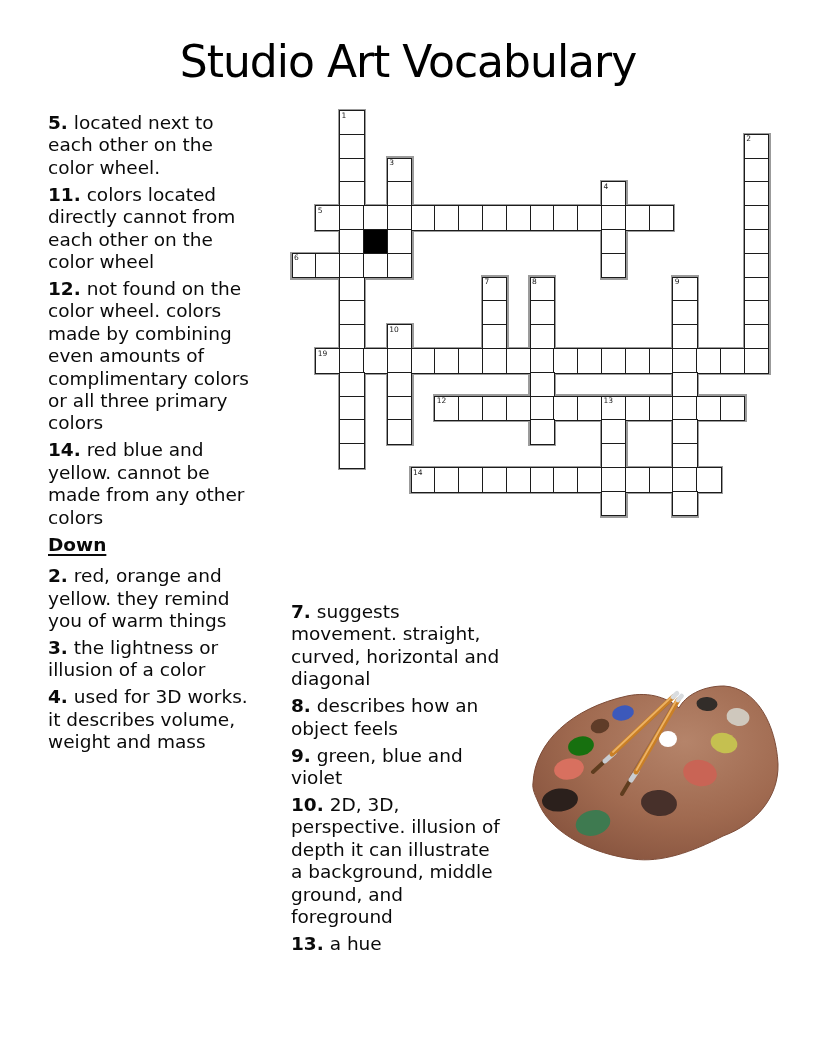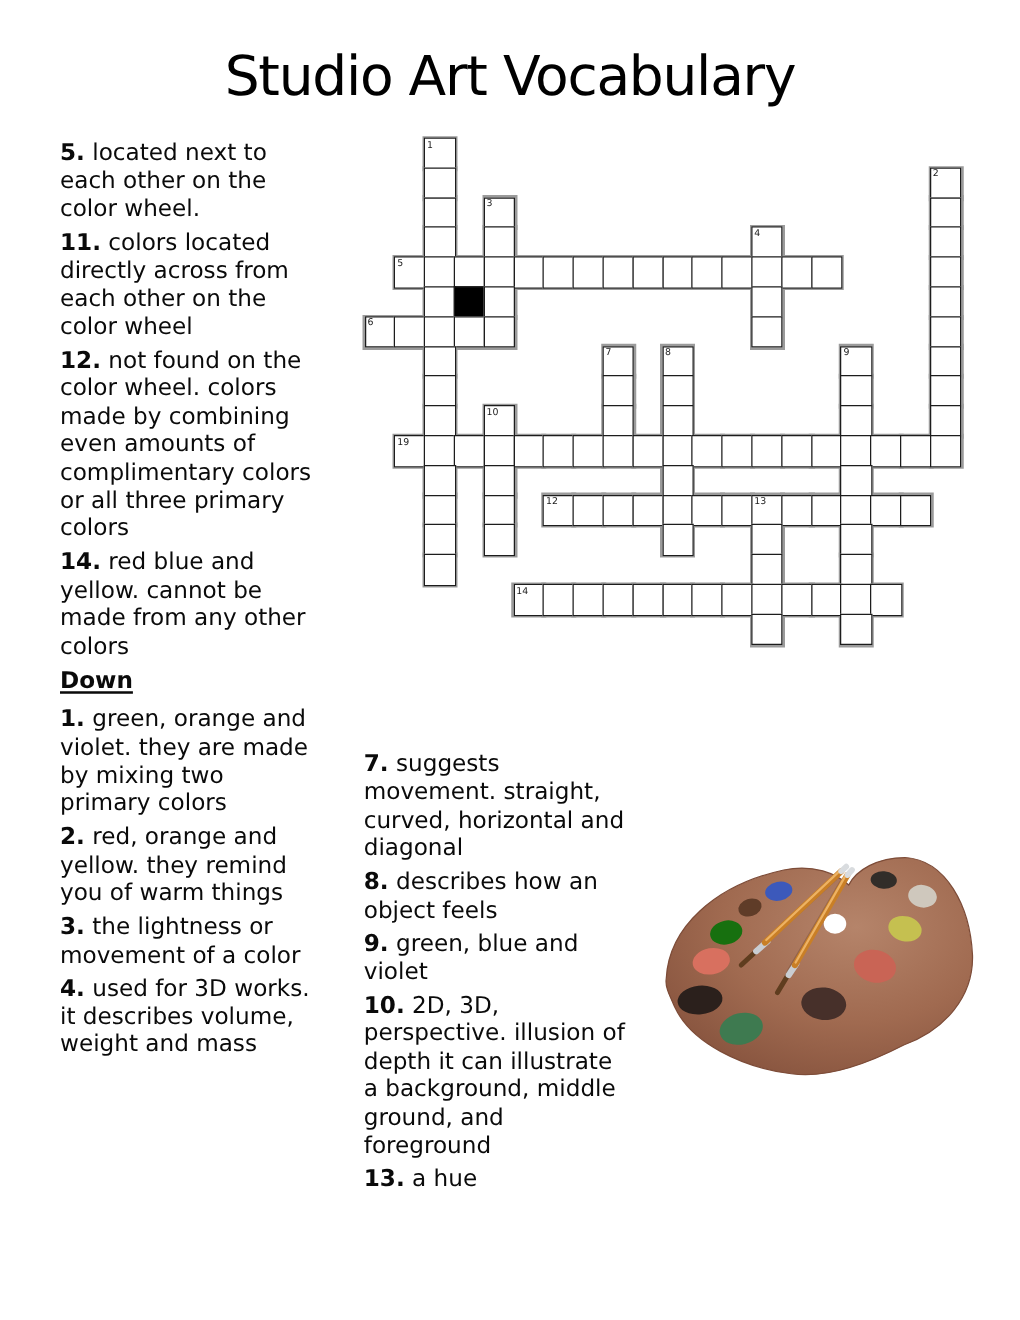--- a/index.html
+++ b/index.html
@@ -45,29 +45,28 @@
 </head>
 <body>
 
 <div class="page">
 
   <h1 class="title">Studio Art Vocabulary</h1>
 
   <div class="col col-left">
     <div id="across-list">
         <div class="clue"><span class="clue-num">5.</span> <span class="clue-text">located next to each other on the color wheel.</span></div>
-        <div class="clue"><span class="clue-num">11.</span> <span class="clue-text">colors located directly across from each other on the color wheel</span></div>
+        <div class="clue"><span class="clue-num">11.</span> <span class="clue-text">colors located directly cannot from each other on the color wheel</span></div>
         <div class="clue"><span class="clue-num">12.</span> <span class="clue-text">not found on the color wheel. colors made by combining even amounts of complimentary colors or all three primary colors</span></div>
         <div class="clue"><span class="clue-num">14.</span> <span class="clue-text">red blue and yellow. cannot be made from any other colors</span></div>
       </div>
     <div class="heading">Down</div>
     <div id="down-list-left">
-        <div class="clue"><span class="clue-num">1.</span> <span class="clue-text">green, orange and violet. they are made by mixing two primary colors</span></div>
         <div class="clue"><span class="clue-num">2.</span> <span class="clue-text">red, orange and yellow. they remind you of warm things</span></div>
-        <div class="clue"><span class="clue-num">3.</span> <span class="clue-text">the lightness or movement of a color</span></div>
+        <div class="clue"><span class="clue-num">3.</span> <span class="clue-text">the lightness or illusion of a color</span></div>
         <div class="clue"><span class="clue-num">4.</span> <span class="clue-text">used for 3D works. it describes volume, weight and mass</span></div>
       </div>
   </div>
 
   <div class="col col-mid">
     <div id="down-list-right">
         <div class="clue"><span class="clue-num">7.</span> <span class="clue-text">suggests movement. straight, curved, horizontal and diagonal</span></div>
         <div class="clue"><span class="clue-num">8.</span> <span class="clue-text">describes how an object feels</span></div>
         <div class="clue"><span class="clue-num">9.</span> <span class="clue-text">green, blue and violet</span></div>
         <div class="clue"><span class="clue-num">10.</span> <span class="clue-text">2D, 3D, perspective. illusion of depth it can illustrate a background, middle ground, and foreground</span></div>

